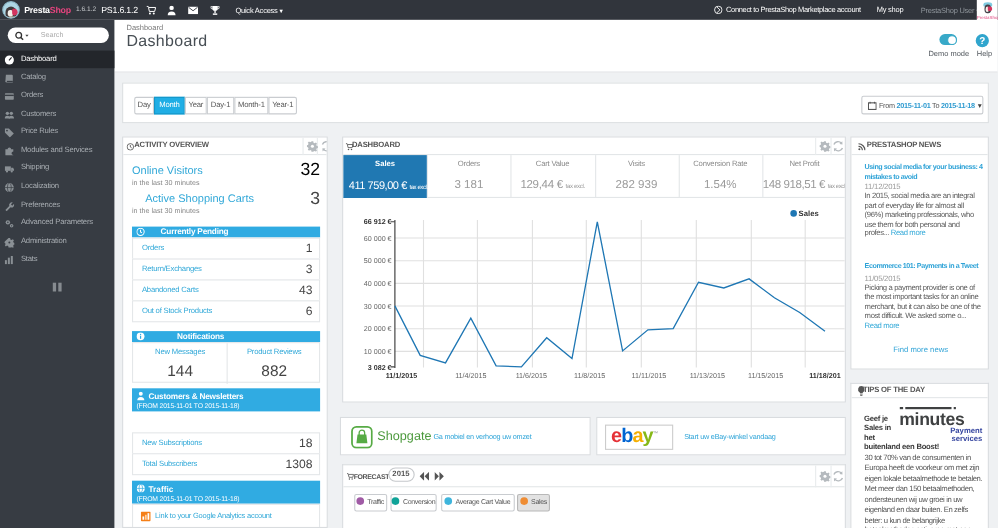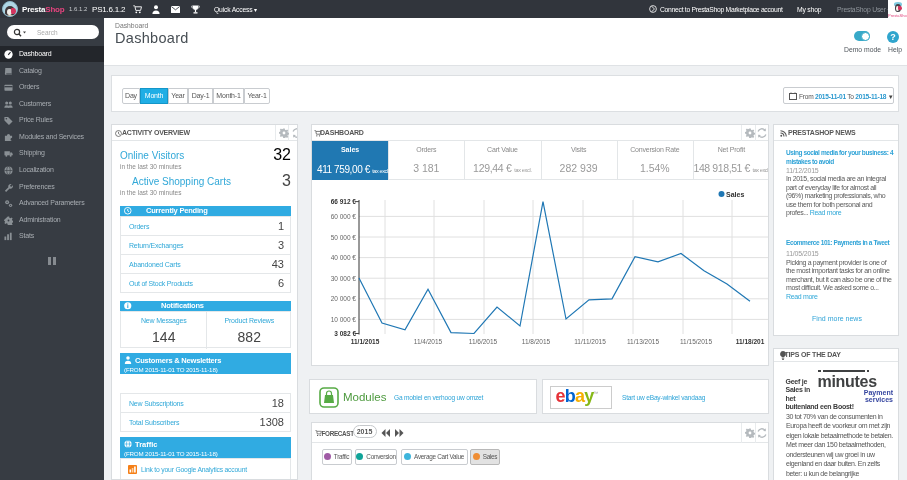--- a/index.html
+++ b/index.html
@@ -414,21 +414,21 @@
     <text x="414" y="16.5" font-size="7" font-weight="bold" fill="#333">Sales</text>
   </svg>
 </div>
 
 <div class="panel" id="ad1" style="left:309px;top:379px;width:228px;height:35px;">
   <svg class="abs" style="left:9px;top:7px;" width="20" height="21" viewBox="0 0 20 21">
       <rect x="1" y="1" width="18" height="19" rx="4" fill="none" stroke="#57ab45" stroke-width="1.6"></rect>
       <path d="M6 8l8 0 1 8H5z" fill="#57ab45"></path>
       <path d="M7.5 9.5V6.5a2.5 2.5 0 0 1 5 0v3" fill="none" stroke="#57ab45" stroke-width="1.2"></path>
     </svg>
-  <div class="abs" style="left:33px;top:10.5px;font-size:11.5px;color:#4d9a3e;">Modules</div>
+  <div class="abs" style="left:33px;top:10.5px;font-size:11.5px;color:#4d9a3e;">Shopgate</div>
   <div class="abs" style="left:84px;top:14px;font-size:6.6px;letter-spacing:-0.2px;color:#2da4d8;">Ga mobiel en verhoog uw omzet</div>
 </div>
 <div class="panel" id="ad2" style="left:542px;top:379px;width:227px;height:35px;">
   <div class="abs" style="left:6.5px;top:6px;width:62px;height:23px;border:1px solid #ccc;background:#fff;">
     <div class="abs" style="left:5px;top:-1px;font-size:18px;font-weight:bold;letter-spacing:-0.8px;"><span style="color:#e53238;">e</span><span style="color:#0064d2;">b</span><span style="color:#f5af02;">a</span><span style="color:#86b817;">y</span><span style="font-size:5px;color:#999;font-weight:normal;letter-spacing:0;vertical-align:7px;">™</span></div>
   </div>
   <div class="abs" style="left:79px;top:14px;font-size:6.6px;letter-spacing:-0.2px;color:#2da4d8;">Start uw eBay-winkel vandaag</div>
 </div>
 
 <div class="panel" id="fpanel" style="left:311px;top:422px;width:458px;height:58px;border-bottom:none;">

